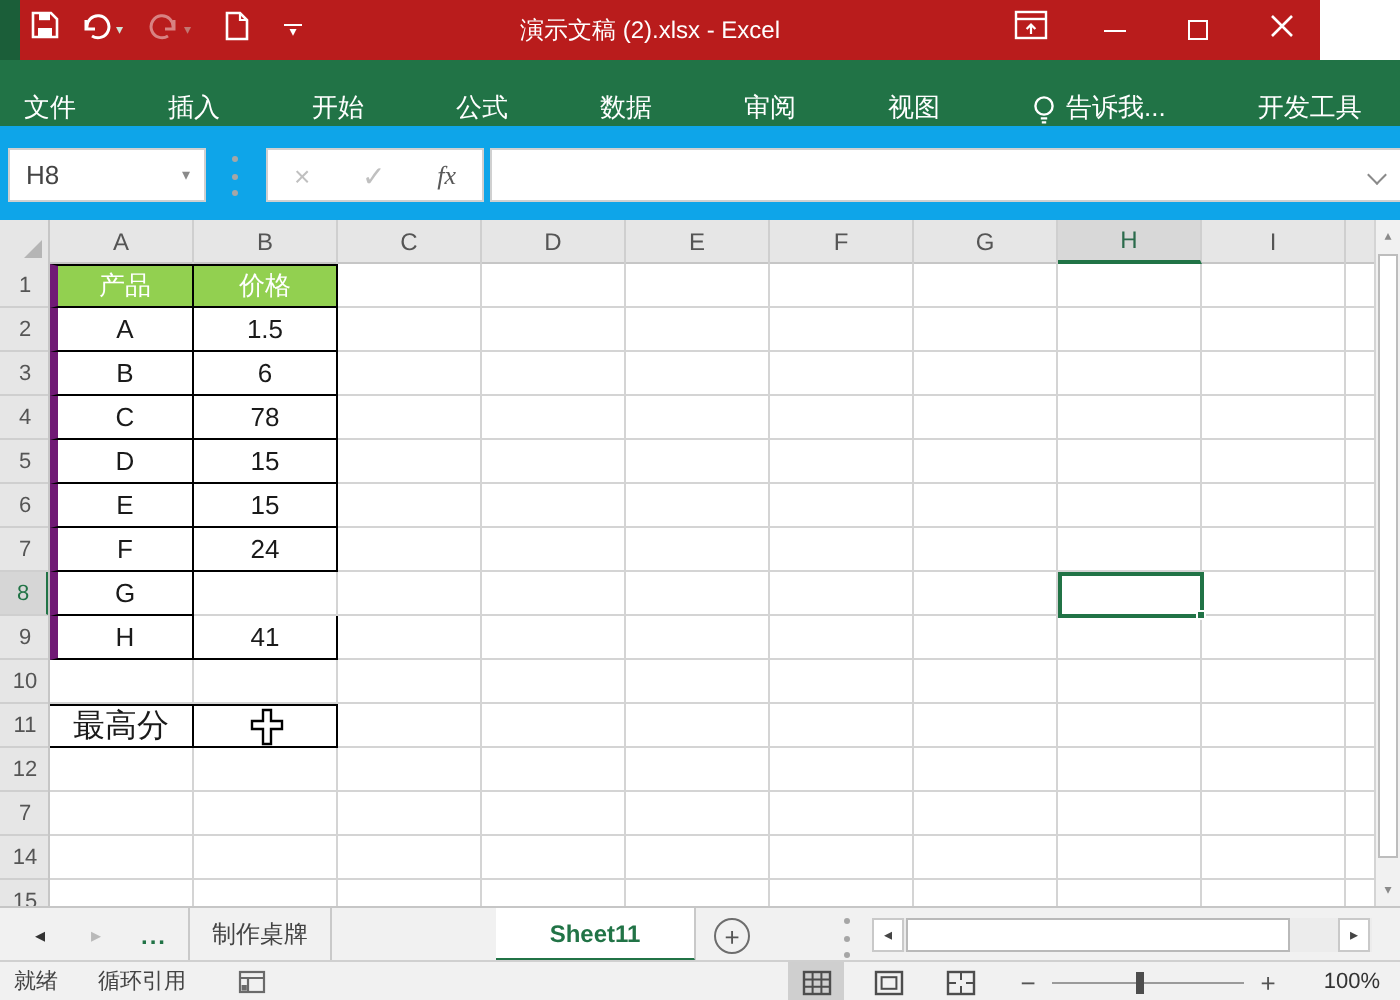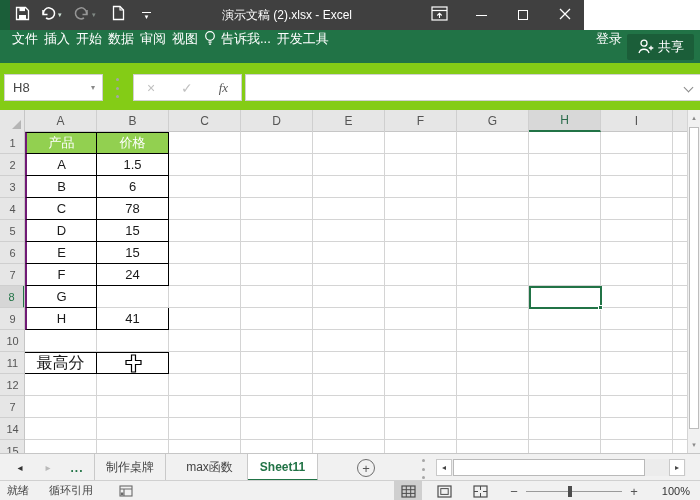--- a/index.html
+++ b/index.html
@@ -4,42 +4,42 @@
 <style>
   * { margin:0; padding:0; box-sizing:border-box; }
   html,body { width:700px; height:500px; }
   body {
     font-family:"Liberation Sans", sans-serif;
     position:relative; background:#fff; overflow:hidden;
     -webkit-font-smoothing:antialiased; color:#444;
   }
 
   
-  .titlebar { position:absolute; left:0; top:0; width:584px; height:30px; background:#404040; }
+  .titlebar { position:absolute; left:0; top:0; width:660px; height:30px; background:#b91c1c; }
   .titlebar .corner-strip { position:absolute; left:0; top:0; width:10px; height:30px; background:#1b5e39; }
   .qat-btn { position:absolute; top:0; height:30px; display:flex; align-items:center; cursor:default; }
   .qat-caret { color:#cfe3d8; font-size:7px; margin-left:2px; }
   .win-title { position:absolute; left:150px; right:160px; top:0; height:30px;
     display:flex; align-items:center; justify-content:center;
     color:#fff; font-size:12px; white-space:nowrap; }
   .win-ctrl { position:absolute; top:0; height:30px; width:34px; display:flex; align-items:center; justify-content:center; }
   .min-glyph { width:11px; height:1px; background:#fff; display:block; }
   .max-glyph { width:10px; height:10px; border:1px solid #fff; display:block; }
 
   
   .ribbon { position:absolute; left:0; top:30px; width:700px; height:33px; background:#217346;
     display:flex; align-items:center; color:#fff; font-size:13px; }
-  .rtab { padding:0 3px; height:33px; display:flex; align-items:flex-start; white-space:nowrap; cursor:default; }
+  .rtab { padding:0 23px; height:33px; display:flex; align-items:flex-end; white-space:nowrap; cursor:default; }
   .rtab.first { padding-left:12px; }
   .rtab-icon { margin-right:5px; display:flex; align-items:center; }
   .share-tab { background:#1b5e39; border-radius:2px; height:26px; margin:0 6px 0 2px; padding:0 10px; display:flex; align-items:center; }
   .share-tab .rtab-icon { margin-right:4px; }
 
   
-  .formula-row { position:absolute; left:0; top:63px; width:700px; height:47px; background:#84cc16; }
+  .formula-row { position:absolute; left:0; top:63px; width:700px; height:47px; background:#0ea5e9; }
   .name-box { position:absolute; left:4px; top:11px; width:99px; height:27px; background:#fff;
     border:1px solid #d0d0d0; display:flex; align-items:center; font-size:13px; color:#444; }
   .name-box-text { padding-left:8px; flex:1; }
   .name-box-arrow { color:#8a8a8a; font-size:8px; padding-right:7px; }
   .vdots { position:absolute; top:15px; width:4px; height:20px; display:flex; flex-direction:column; justify-content:space-between; align-items:center; }
   .vdots i { width:3px; height:3px; border-radius:50%; background:#a6a6a6; }
   .fbtns { position:absolute; left:133px; top:11px; width:109px; height:27px; background:#fff;
     border:1px solid #d0d0d0; display:flex; align-items:center; justify-content:space-around; }
   .fbtn-x, .fbtn-check { color:#c0c0c0; font-size:14px; }
   .fbtn-fx { color:#595959; font-size:13px; font-family:"Liberation Serif", serif; font-style:italic; }
@@ -68,21 +68,21 @@
     background-image:
       repeating-linear-gradient(to right, transparent 0px, transparent 71px, #d4d4d4 71px, #d4d4d4 72px),
       repeating-linear-gradient(to bottom, transparent 0px, transparent 21px, #d4d4d4 21px, #d4d4d4 22px);
   }
 
   
   .sheet-table { position:absolute; left:25px; top:132px; width:146px; }
   .t-row { display:flex; height:22px; }
   .t-cell { width:72px; height:22px; border-right:1px solid #000; border-bottom:1px solid #000;
     display:flex; align-items:center; justify-content:center; font-size:13px; color:#1a1a1a; background:#fff; }
-  .t-row .t-cell:first-child { border-left:2px solid #701a75; }
+  .t-row .t-cell:first-child { border-left:4px solid #701a75; }
   .t-row.hdr .t-cell { border-top:1px solid #000; background:#92d050; color:#fff; }
   .label-row { position:absolute; left:25px; top:352px; display:flex; }
   .label-row .t-cell { border-top:1px solid #000; font-size:16px; }
 
   
   .sel-cell { position:absolute; left:529px; top:286px; width:73px; height:23px;
     border:2px solid #217346; background:transparent; z-index:5; }
   .sel-handle { position:absolute; right:-3px; bottom:-3px; width:5px; height:5px;
     background:#217346; border:1px solid #fff; }
 
@@ -208,20 +208,23 @@
   <div class="rtab first">
       <span>文件</span>
     </div>
   <div class="rtab">
       <span>插入</span>
     </div>
   <div class="rtab">
       <span>开始</span>
     </div>
   <div class="rtab">
+      <span>公式</span>
+    </div>
+  <div class="rtab">
       <span>数据</span>
     </div>
   <div class="rtab">
       <span>审阅</span>
     </div>
   <div class="rtab">
       <span>视图</span>
     </div>
   <div class="rtab">
     <span class="rtab-icon">
@@ -363,22 +366,21 @@
   <div class="arr" style="top:0;">▴</div>
   <div class="thumb"></div>
   <div class="arr" style="bottom:0;">▾</div>
 </div>
 
 <div class="tabbar">
   <div class="nav-arrow" style="left:12px;">◂</div>
   <div class="nav-arrow disabled" style="left:40px;">▸</div>
   <div class="tab-ellipsis">...</div>
   <div class="sheettab first-sep" style="left:94px; width:72px;">制作桌牌</div>
-  <div class="sheettab" style="left:172px; width:76px;">max函数</div>
-  <div class="sheettab active" style="left:248px; width:70px;">Sheet11</div>
+  <div class="sheettab active" style="left:248px; width:100px;">Sheet11</div>
   <div class="addsheet">
       <span>+</span>
     </div>
   <div class="vdots tab-vdots">
       <i></i>
       <i></i>
       <i></i>
     </div>
   <div class="hscroll-track"></div>
   <div class="hscroll-btn" style="left:436px;">◂</div>

